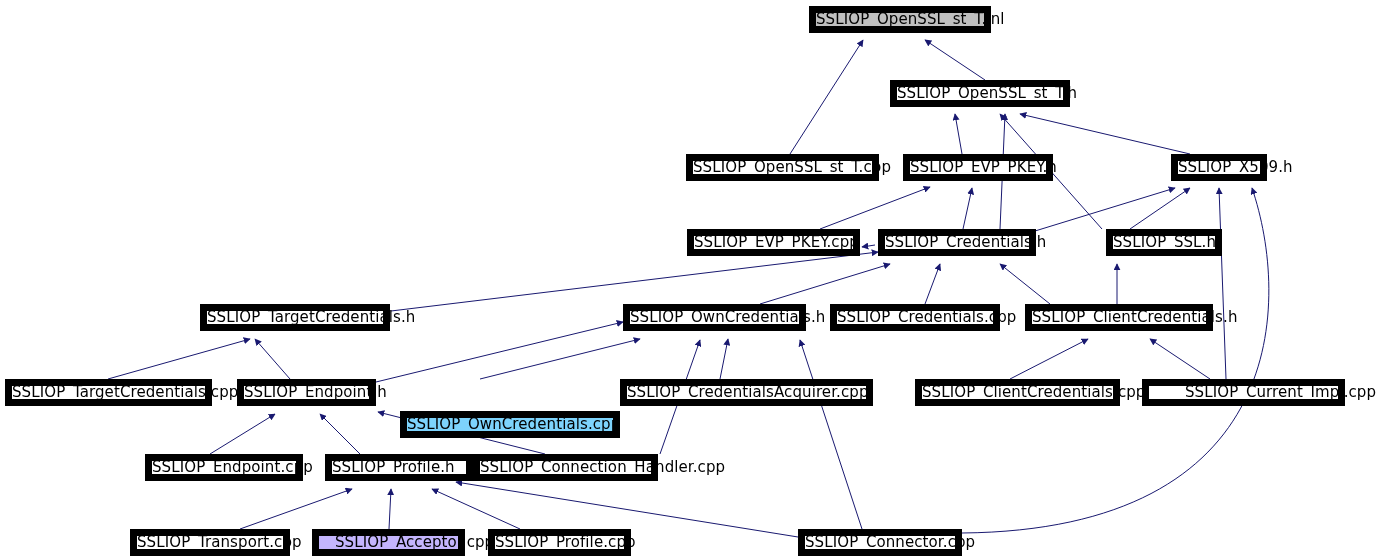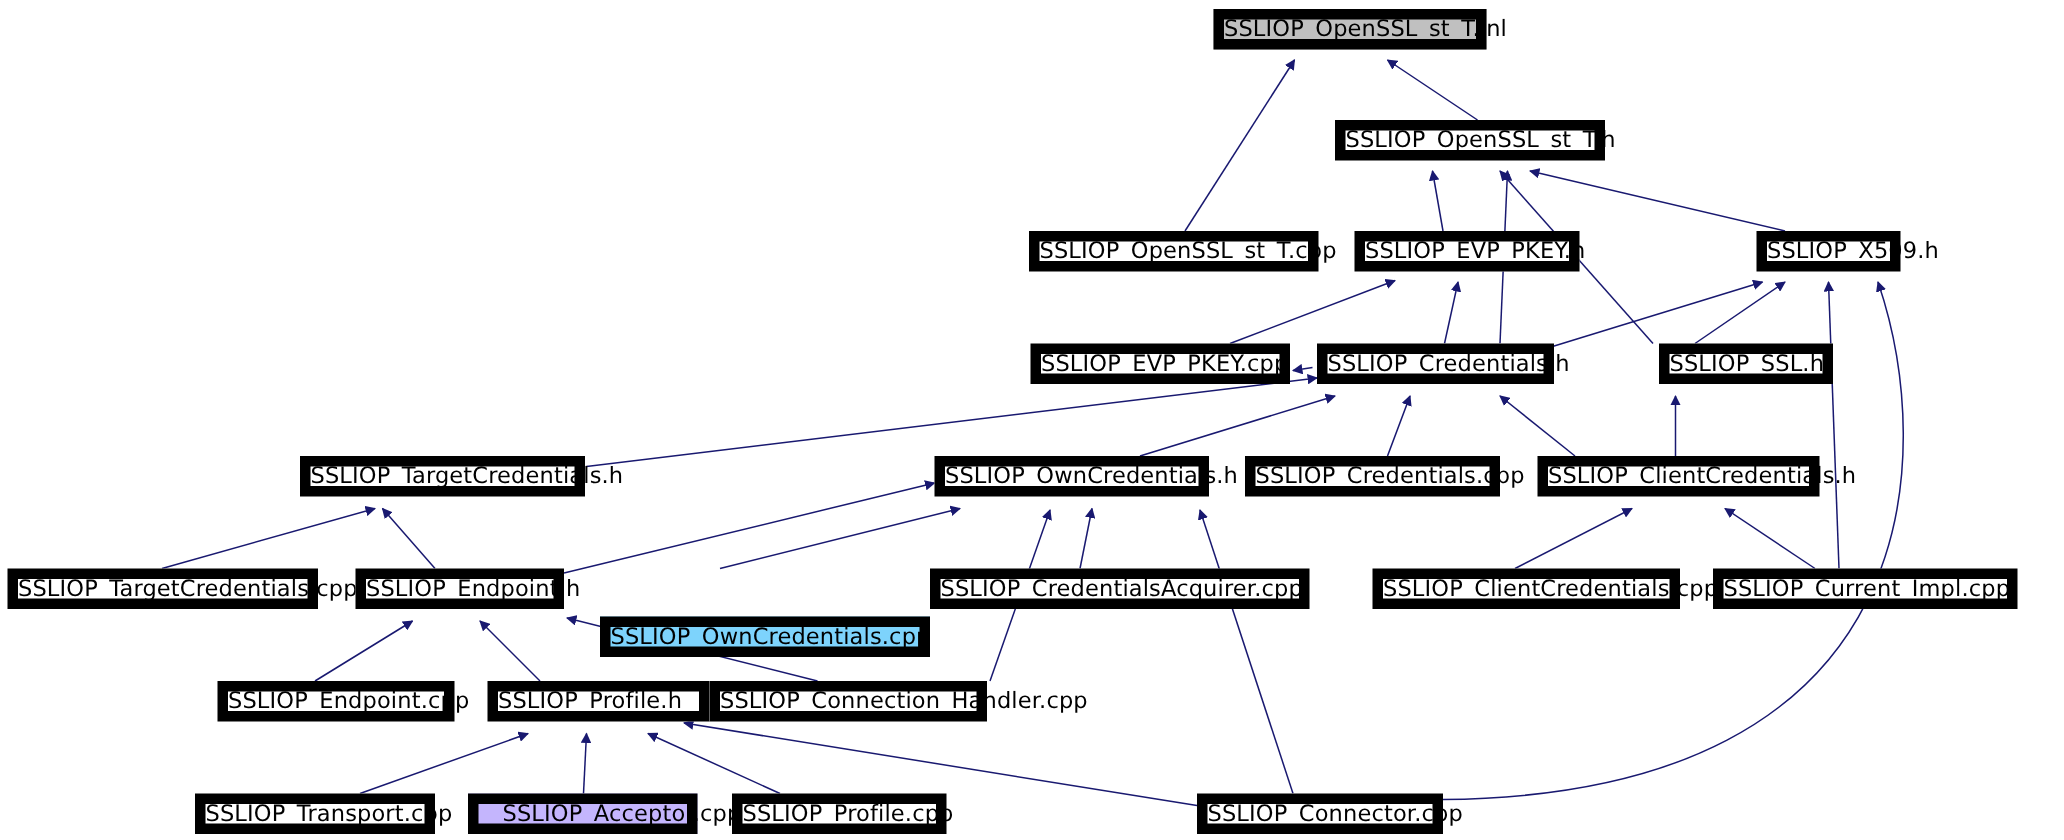--- a/index.html
+++ b/index.html
@@ -132,21 +132,21 @@
       </div>
       <div class="node" style="left: 400px; top: 379px; width: 220px; height: 27px; border-color: rgb(0, 0, 0); background: #7dd3fc; margin-top: 32px;">
         <span>SSLIOP_OwnCredentials.cpp</span>
       </div>
       <div class="node" style="left: 620px; top: 379px; width: 253px; height: 27px; border-color: rgb(0, 0, 0); background: rgb(255, 255, 255);">
         <span>SSLIOP_CredentialsAcquirer.cpp</span>
       </div>
       <div class="node" style="left: 915px; top: 379px; width: 205px; height: 27px; border-color: rgb(0, 0, 0); background: rgb(255, 255, 255);">
         <span>SSLIOP_ClientCredentials.cpp</span>
       </div>
-      <div class="node" style="left: 1142px; top: 379px; width: 203px; height: 27px; border-color: rgb(0, 0, 0); background: rgb(255, 255, 255);">
+      <div class="node" style="left: 1142px; top: 379px; width: 203px; height: 27px; border-color: rgb(0, 0, 0); background: rgb(255, 255, 255); padding-left: 36px;">
         <span>SSLIOP_Current_Impl.cpp</span>
       </div>
       <div class="node" style="left: 145px; top: 454px; width: 158px; height: 27px; border-color: rgb(0, 0, 0); background: rgb(255, 255, 255);">
         <span>SSLIOP_Endpoint.cpp</span>
       </div>
       <div class="node" style="left: 325px; top: 454px; width: 148px; height: 27px; border-color: rgb(0, 0, 0); background: rgb(255, 255, 255);">
         <span>SSLIOP_Profile.h</span>
       </div>
       <div class="node" style="left: 473px; top: 454px; width: 185px; height: 27px; border-color: rgb(0, 0, 0); background: rgb(255, 255, 255);">
         <span>SSLIOP_Connection_Handler.cpp</span>

